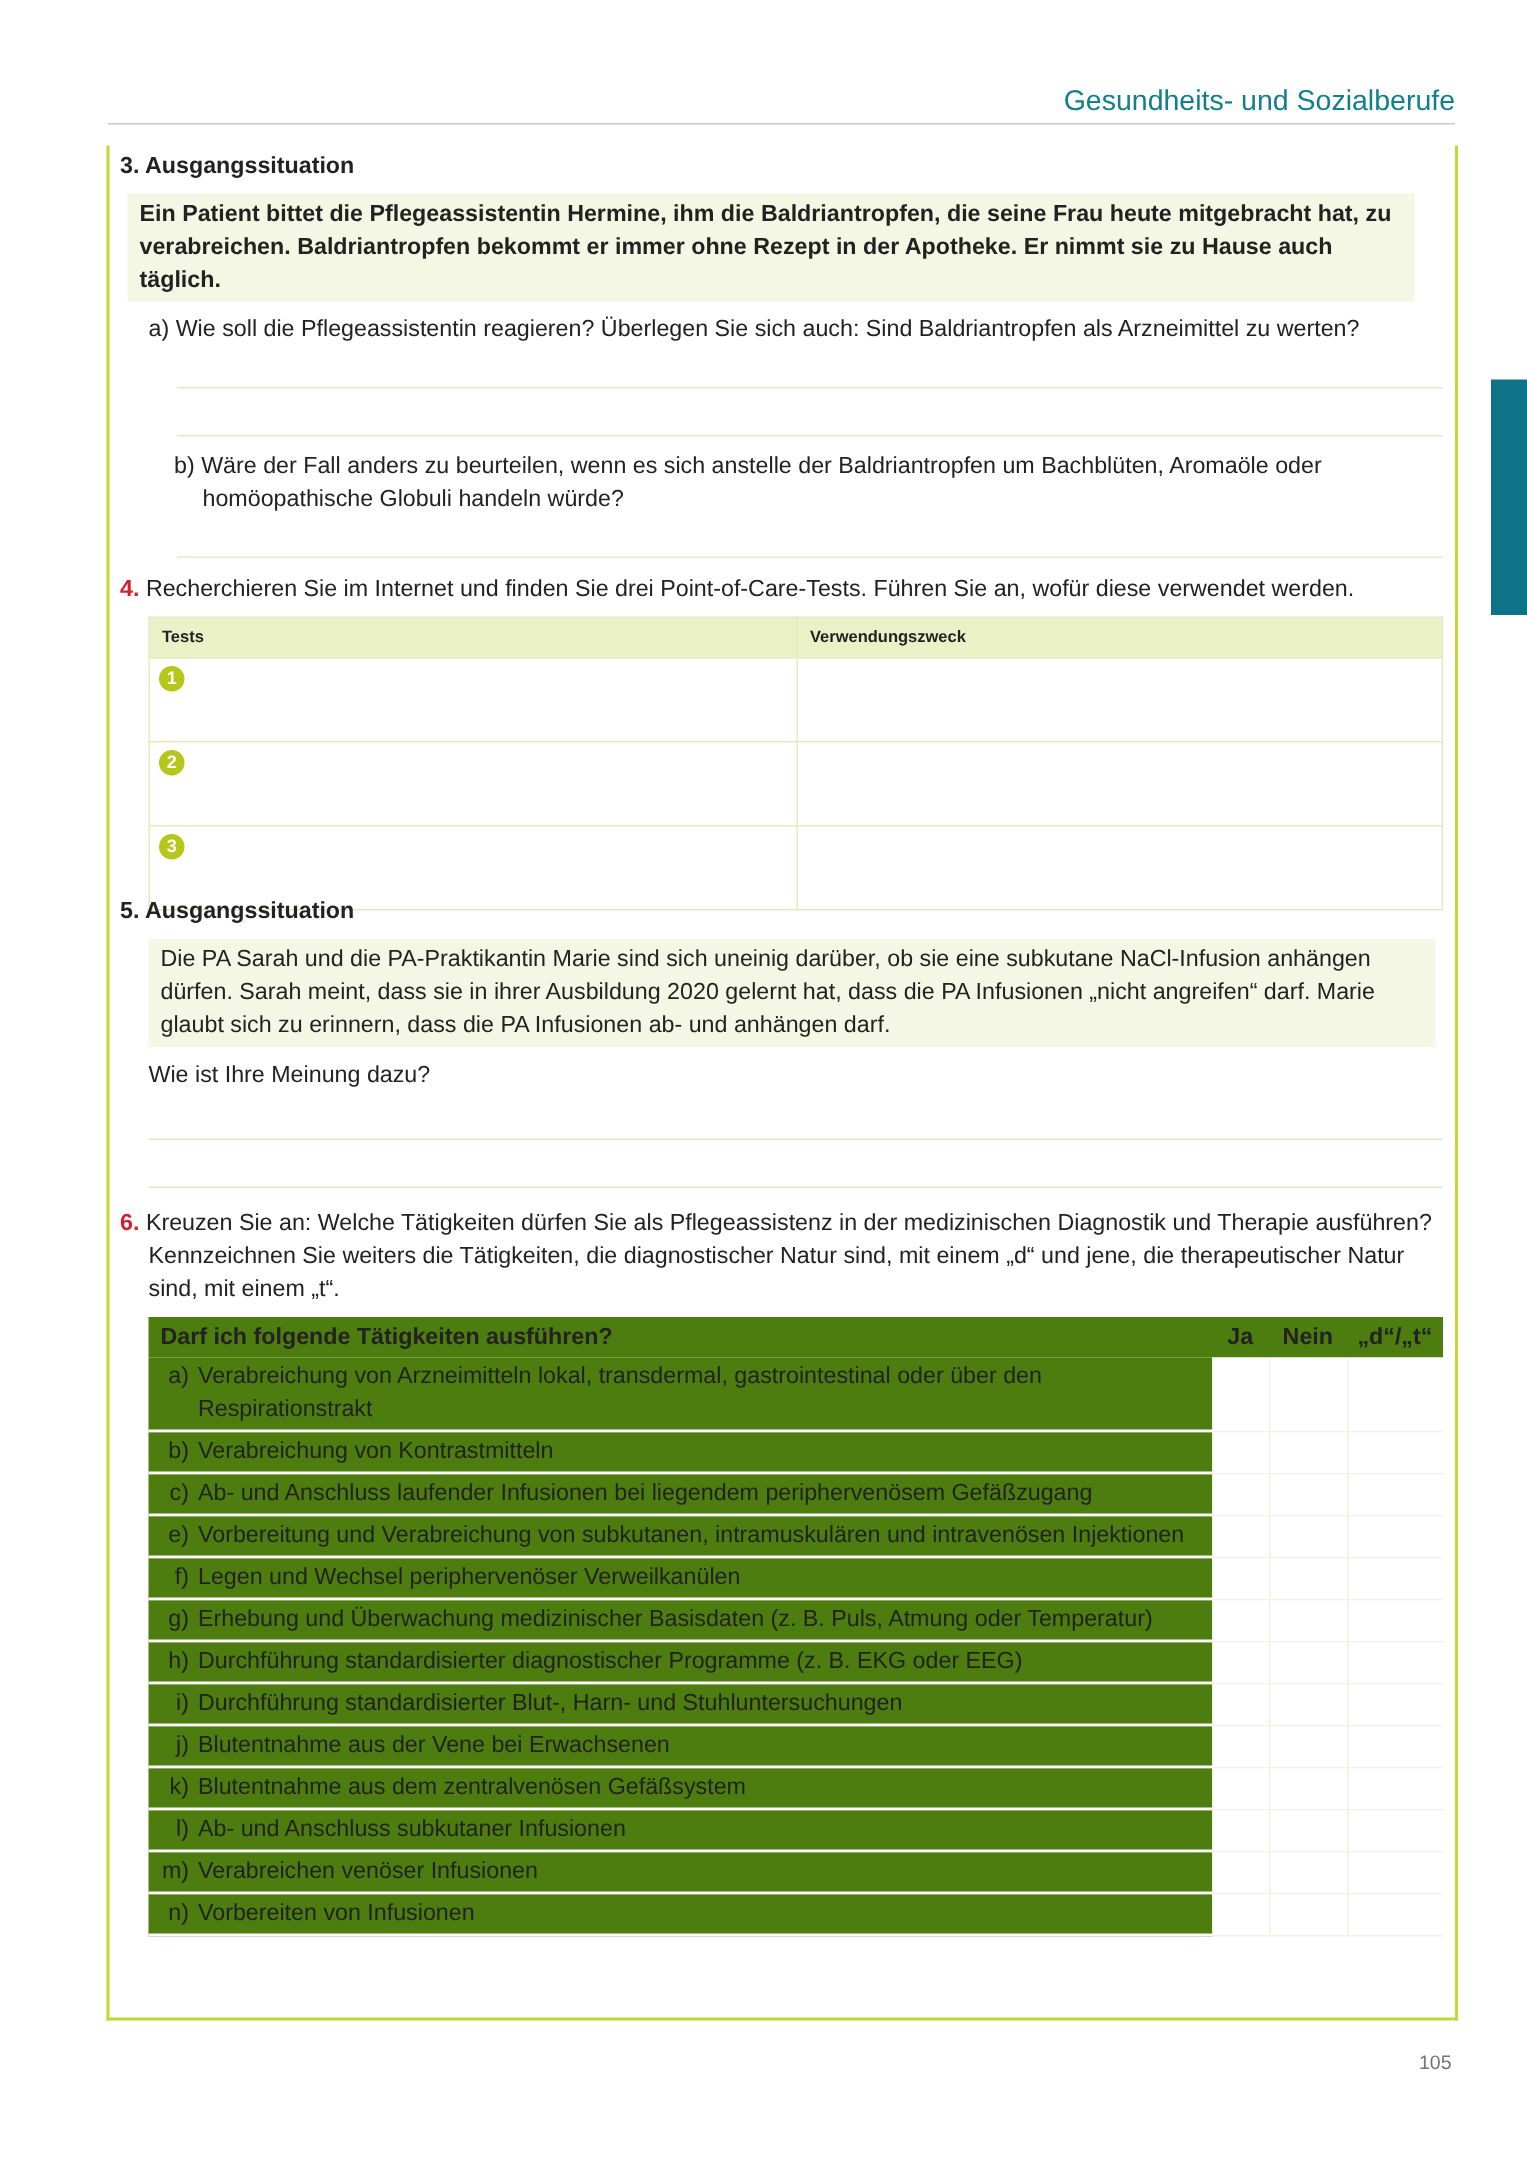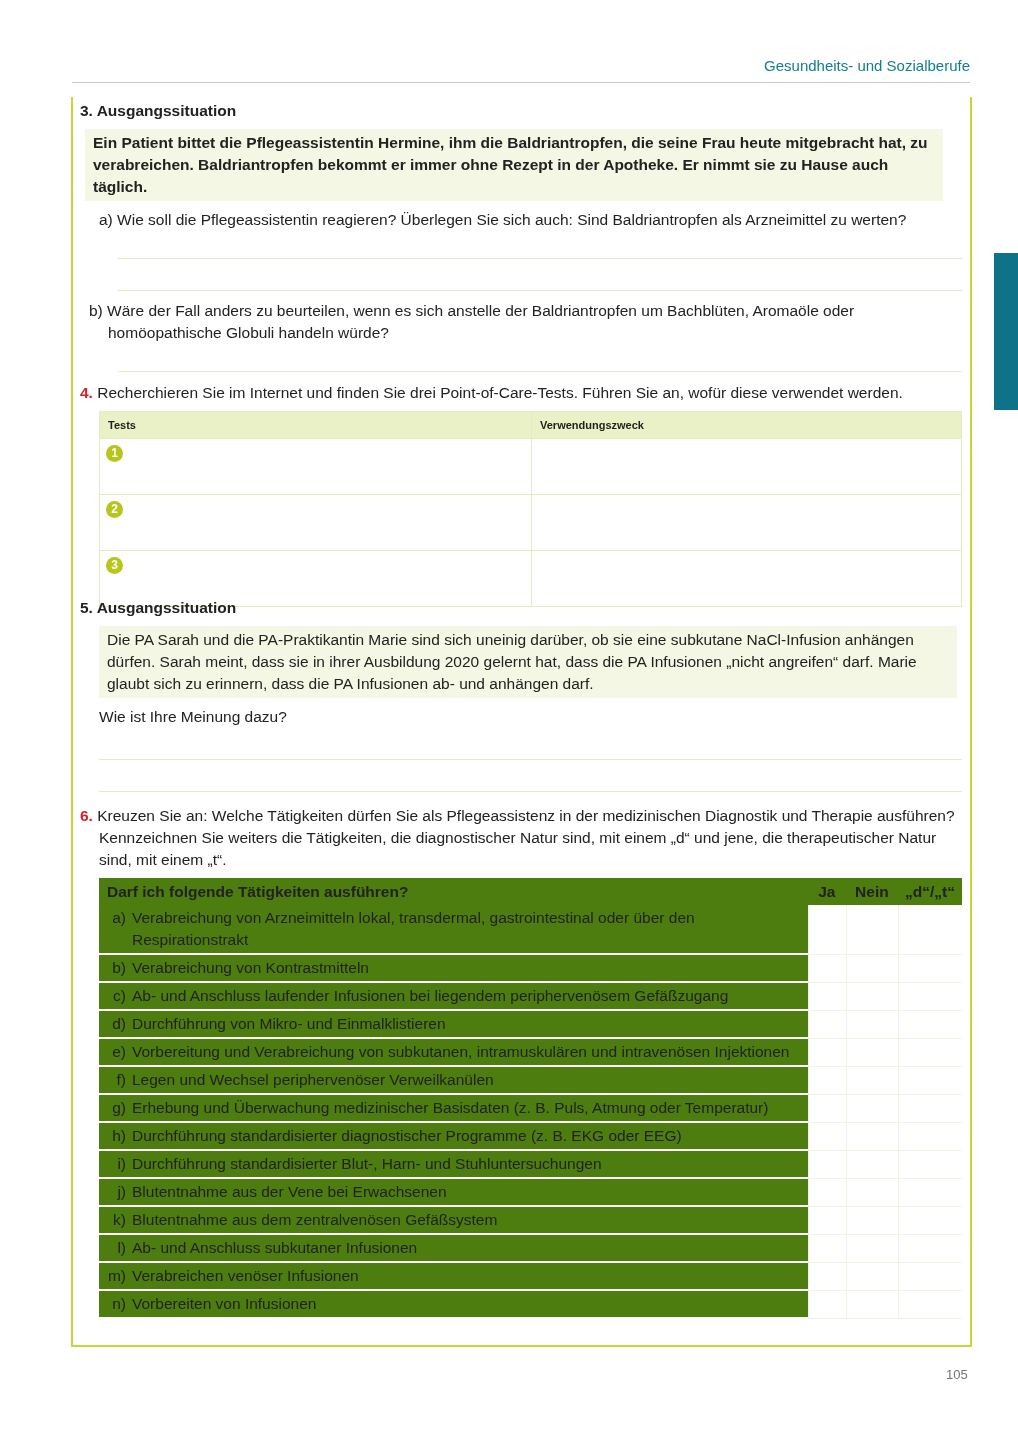--- a/index.html
+++ b/index.html
@@ -2,21 +2,21 @@
 <html><head>
 <meta charset="utf-8">
 <style>
   html, body { margin: 0; padding: 0; }
   body {
     width: 1018px; height: 1440px; position: relative; background: #ffffff;
     font-family: "Liberation Sans", "DejaVu Sans", sans-serif; color: #222;
     font-size: 15.5px; overflow: hidden;
   }
   .running-head {
-    position: absolute; right: 48px; top: 57px; font-size: 15px; color: #12808c;
+    position: absolute; right: 48px; top: 57px; font-size: 19px; color: #12808c;
   }
   .head-rule {
     position: absolute; left: 72px; width: 898px; top: 82px; height: 1px; background: #c9c9c9;
   }
   .side-tab {
     position: absolute; left: 994px; top: 253px; width: 24px; height: 157px; background: #0e7389;
   }
   .frame {
     position: absolute; left: 71px; top: 97px; width: 897px; height: 1248px;
     border-left: 2px solid #c6d633; border-right: 2px solid #c6d633; border-bottom: 2px solid #c6d633;
@@ -63,21 +63,21 @@
   <span>3.</span>
   <span>Ausgangssituation</span>
 </div>
 <div class="abs box" style="left:85px; top:129px; width:842px;font-weight:bold;">Ein Patient bittet die Pflegeassistentin Hermine, ihm die Baldriantropfen, die seine Frau heute mitgebracht hat, zu verabreichen. Baldriantropfen bekommt er immer ohne Rezept in der Apotheke. Er nimmt sie zu Hause auch täglich.</div>
 <div class="abs q" style="left:99px; top:209px; width:865px;">
   <span>a)</span>
   <span>Wie soll die Pflegeassistentin reagieren? Überlegen Sie sich auch: Sind Baldriantropfen als Arzneimittel zu werten?</span>
 </div>
 <div class="ans-line" style="left:118px; top:258px; width:844px;"></div>
 <div class="ans-line" style="left:118px; top:290px; width:844px;"></div>
-<div class="abs q" style="left:89px; top:300px; width:830px; padding-left:19px; text-indent:-19px;">
+<div class="abs q" style="left:116px; top:300px; width:830px; padding-left:19px; text-indent:-19px;">
   <span>b)</span>
   <span>Wäre der Fall anders zu beurteilen, wenn es sich anstelle der Baldriantropfen um Bachblüten, Aromaöle oder homöopathische Globuli handeln würde?</span>
 </div>
 <div class="ans-line" style="left:118px; top:371px; width:844px;"></div>
 
 <div class="abs q" style="left:80px; top:382px; width:880px;">
   <span class="num-red">4.</span>
   <span>Recherchieren Sie im Internet und finden Sie drei Point-of-Care-Tests. Führen Sie an, wofür diese verwendet werden.</span>
 </div>
 <table class="poc">
@@ -135,26 +135,20 @@
         <td class="chk"></td>
         <td class="chk"></td>
   </tr>
   <tr>
     <td class="txt"><span class="lbl">c)</span><span class="lt">Ab- und Anschluss laufender Infusionen bei liegendem periphervenösem Gefäßzugang</span></td>
     <td class="chk"></td>
         <td class="chk"></td>
         <td class="chk"></td>
   </tr>
   <tr>
-    <td class="txt"><span class="lbl">d)</span><span class="lt">Durchführung von Mikro- und Einmalklistieren</span></td>
-    <td class="chk"></td>
-        <td class="chk"></td>
-        <td class="chk"></td>
-  </tr>
-  <tr>
     <td class="txt"><span class="lbl">e)</span><span class="lt">Vorbereitung und Verabreichung von subkutanen, intramuskulären und intravenösen Injektionen</span></td>
     <td class="chk"></td>
         <td class="chk"></td>
         <td class="chk"></td>
   </tr>
   <tr>
     <td class="txt"><span class="lbl">f)</span><span class="lt">Legen und Wechsel periphervenöser Verweilkanülen</span></td>
     <td class="chk"></td>
         <td class="chk"></td>
         <td class="chk"></td>

